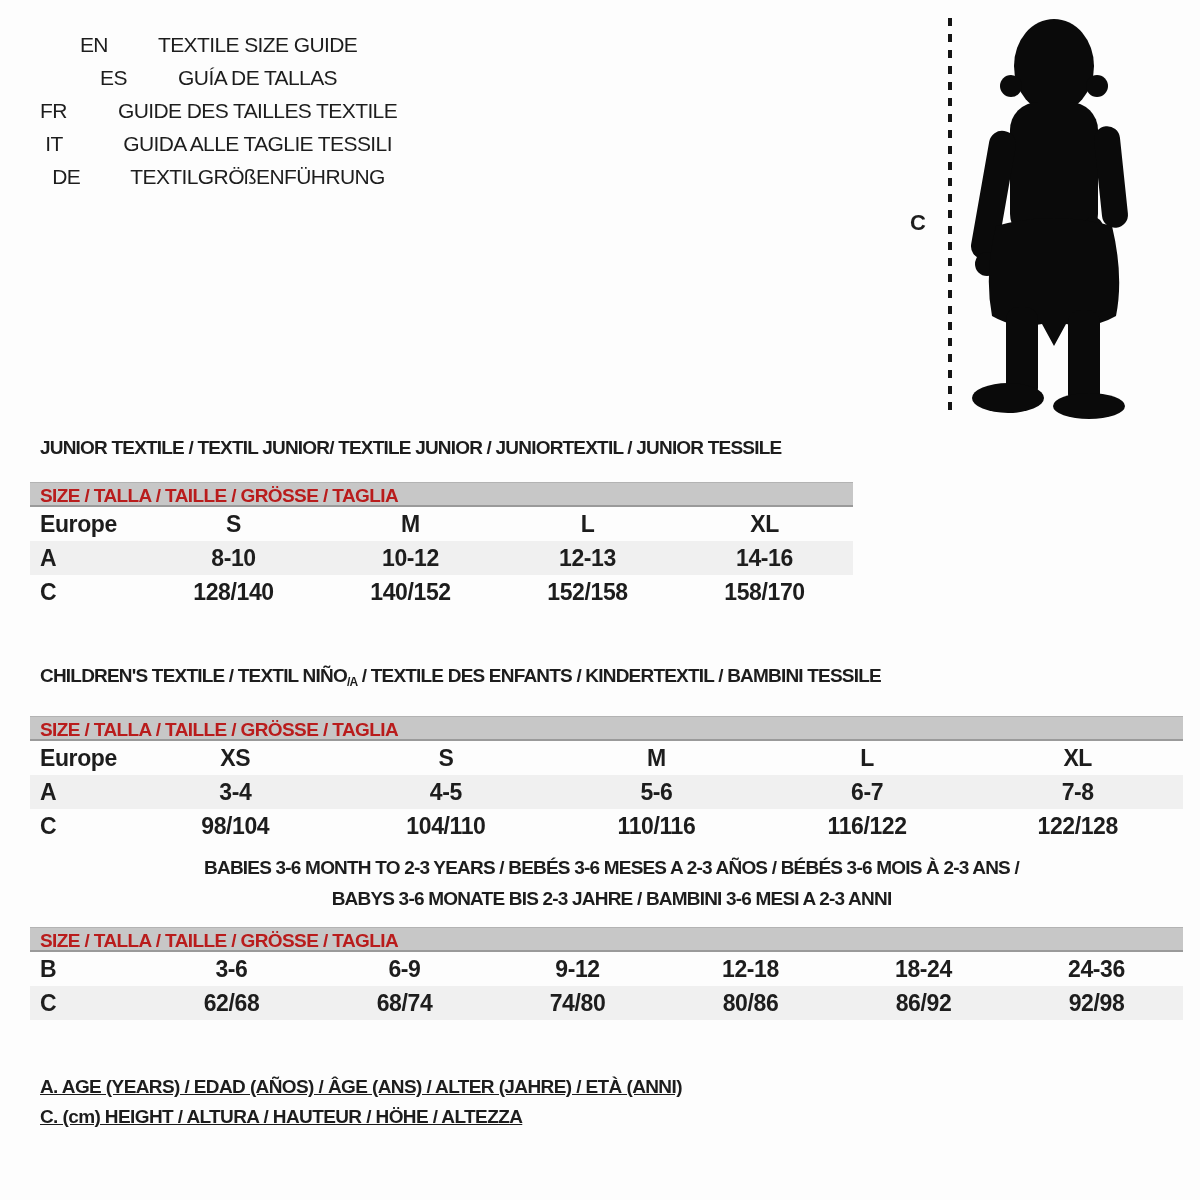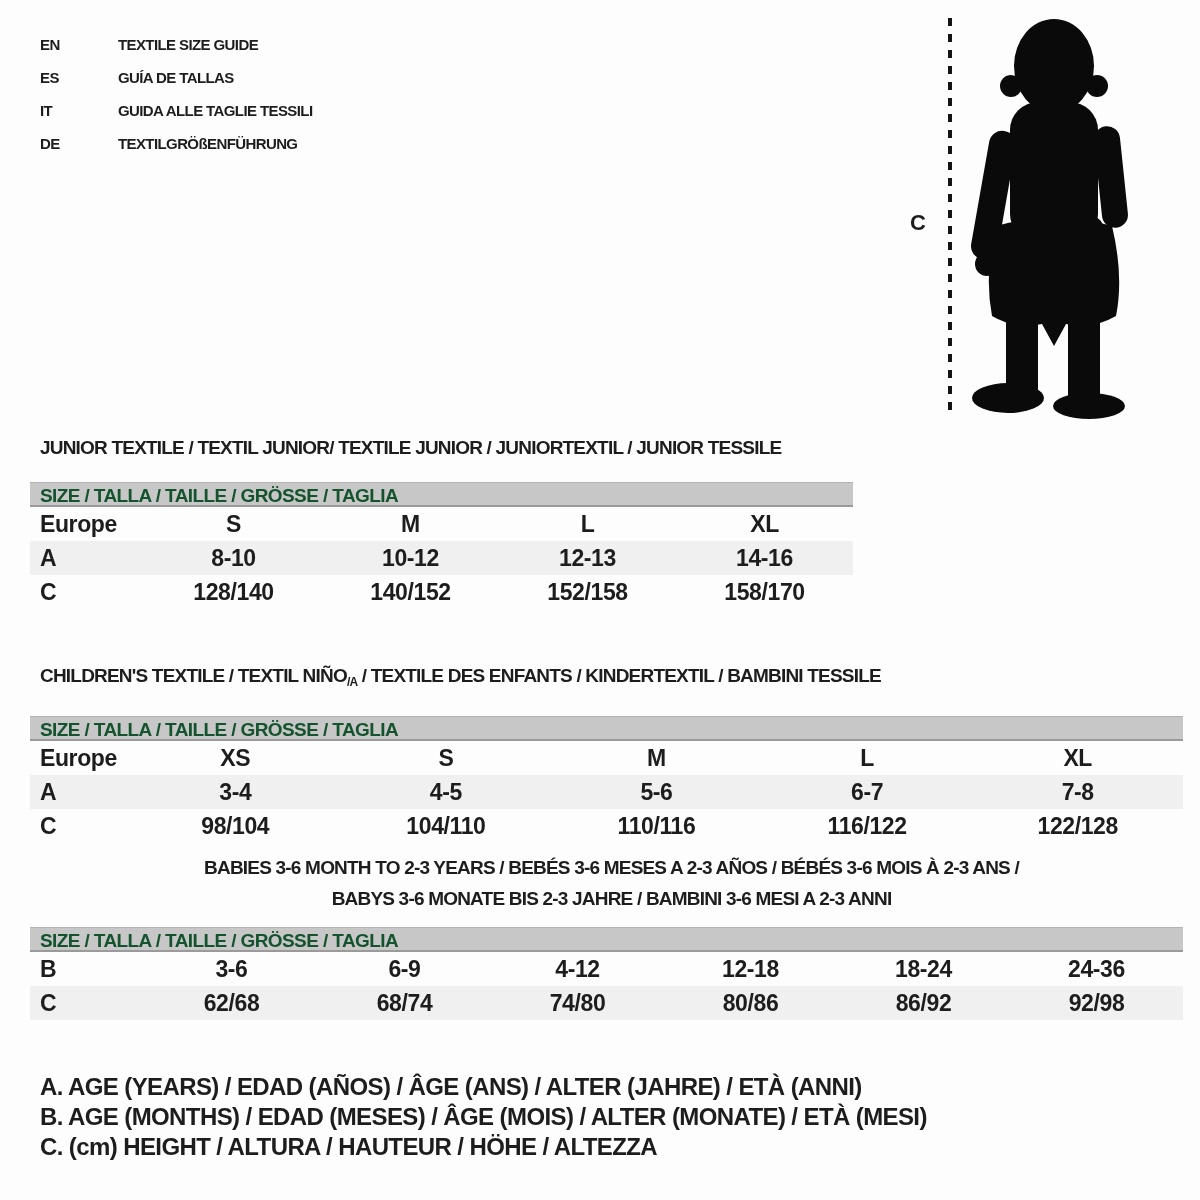--- a/index.html
+++ b/index.html
@@ -8,21 +8,21 @@
     background:#fdfdfd;
     font-family:"Liberation Sans","DejaVu Sans",sans-serif;
     color:#1d1d1d;
     -webkit-font-smoothing:antialiased;
   }
   .canvas{position:relative;width:1200px;height:1200px;overflow:hidden;}
 
   
   .langs{position:absolute;top:28px;left:40px;}
   .lang-row{display:flex;height:33px;align-items:center;
-    font-size:15px;font-weight:700;letter-spacing:-0.6px;}
+    font-size:21px;font-weight:400;letter-spacing:-0.6px;justify-content:center;}
   .lang-code{width:78px;}
 
   
   .figure-wrap{position:absolute;top:12px;left:898px;width:270px;height:412px;}
   .c-label{position:absolute;left:12px;top:198px;
     font-size:22px;font-weight:700;}
   .dash-line{position:absolute;left:50px;top:6px;width:4px;height:400px;
     background:repeating-linear-gradient(to bottom,#141414 0 8px,transparent 8px 16px);}
   .baby-svg{position:absolute;left:68px;top:2px;}
 
@@ -32,49 +32,53 @@
   .sec-children{top:664px;width:1153px;}
   .sec-babies{top:852px;width:1153px;}
   .sec-title{margin:0 0 22px 0;padding-left:10px;
     font-size:19px;font-weight:700;letter-spacing:-0.8px;line-height:24px;}
   .sec-babies .sec-title{line-height:31px;margin-bottom:13px;text-align:center;}
   .subsmall{font-size:12px;vertical-align:-4px;font-weight:700;}
 
   
   .thead{height:25px;line-height:25px;
     background:#c7c7c7;border-top:1px solid #b3b3b3;border-bottom:2px solid #9a9a9a;
-    color:#14532d;font-size:19px;font-weight:700;letter-spacing:-0.6px;
+    color:#b91c1c;font-size:19px;font-weight:700;letter-spacing:-0.6px;
     padding-left:10px;box-sizing:border-box;}
   .trow{display:flex;height:34px;align-items:center;
     font-size:23px;font-weight:700;letter-spacing:-0.4px;}
   .trow.alt{background:#f0f0f0;}
   .tlabel{padding-left:10px;box-sizing:border-box;text-align:left;}
   .sec-junior .tlabel{width:115px;}
   .sec-children .tlabel{width:100px;}
   .sec-babies .tlabel{width:115px;}
   .tcell{flex:1;text-align:center;}
 
   
   .legend{position:absolute;top:1072px;left:40px;}
   .legend-line{height:30px;line-height:30px;
-    font-size:24px;font-weight:700;letter-spacing:-0.6px;}
+    font-size:19px;font-weight:700;letter-spacing:-0.6px;text-decoration:underline;}
 </style>
 </head>
 <body>
 
 <div class="canvas">
 
   <div class="langs">
     <div class="lang-row">
       <span class="lang-code">EN</span>
       <span class="lang-label">TEXTILE SIZE GUIDE</span>
     </div>
     <div class="lang-row">
       <span class="lang-code">ES</span>
       <span class="lang-label">GUÍA DE TALLAS</span>
+    </div>
+    <div class="lang-row">
+      <span class="lang-code">FR</span>
+      <span class="lang-label">GUIDE DES TAILLES TEXTILE</span>
     </div>
     <div class="lang-row">
       <span class="lang-code">IT</span>
       <span class="lang-label">GUIDA ALLE TAGLIE TESSILI</span>
     </div>
     <div class="lang-row">
       <span class="lang-code">DE</span>
       <span class="lang-label">TEXTILGRÖßENFÜHRUNG</span>
     </div>
   </div>
@@ -164,36 +168,35 @@
     <h2 class="sec-title">
       <span>BABIES 3-6 MONTH TO 2-3 YEARS / BEBÉS 3-6 MESES A 2-3 AÑOS / BÉBÉS 3-6 MOIS À 2-3 ANS /</span><br>
       <span>BABYS 3-6 MONATE BIS 2-3 JAHRE / BAMBINI 3-6 MESI A 2-3 ANNI</span>
     </h2>
     <div class="size-table">
         <div class="thead">SIZE / TALLA / TAILLE / GRÖSSE / TAGLIA</div>
         <div class="trow">
           <div class="tlabel">B</div>
           <div class="tcell">3-6</div>
           <div class="tcell">6-9</div>
-          <div class="tcell">4-12</div>
+          <div class="tcell">9-12</div>
           <div class="tcell">12-18</div>
           <div class="tcell">18-24</div>
           <div class="tcell">24-36</div>
         </div>
         <div class="trow alt">
           <div class="tlabel">C</div>
           <div class="tcell">62/68</div>
           <div class="tcell">68/74</div>
           <div class="tcell">74/80</div>
           <div class="tcell">80/86</div>
           <div class="tcell">86/92</div>
           <div class="tcell">92/98</div>
         </div>
       </div>
   </section>
 
   <div class="legend">
     <div class="legend-line">A. AGE (YEARS) / EDAD (AÑOS) / ÂGE (ANS) / ALTER (JAHRE) / ETÀ (ANNI)</div>
-    <div class="legend-line">B. AGE (MONTHS) / EDAD (MESES) / ÂGE (MOIS) / ALTER (MONATE) / ETÀ (MESI)</div>
     <div class="legend-line">C. (cm) HEIGHT / ALTURA / HAUTEUR / HÖHE / ALTEZZA</div>
   </div>
 
 </div>
 
 </body></html>

